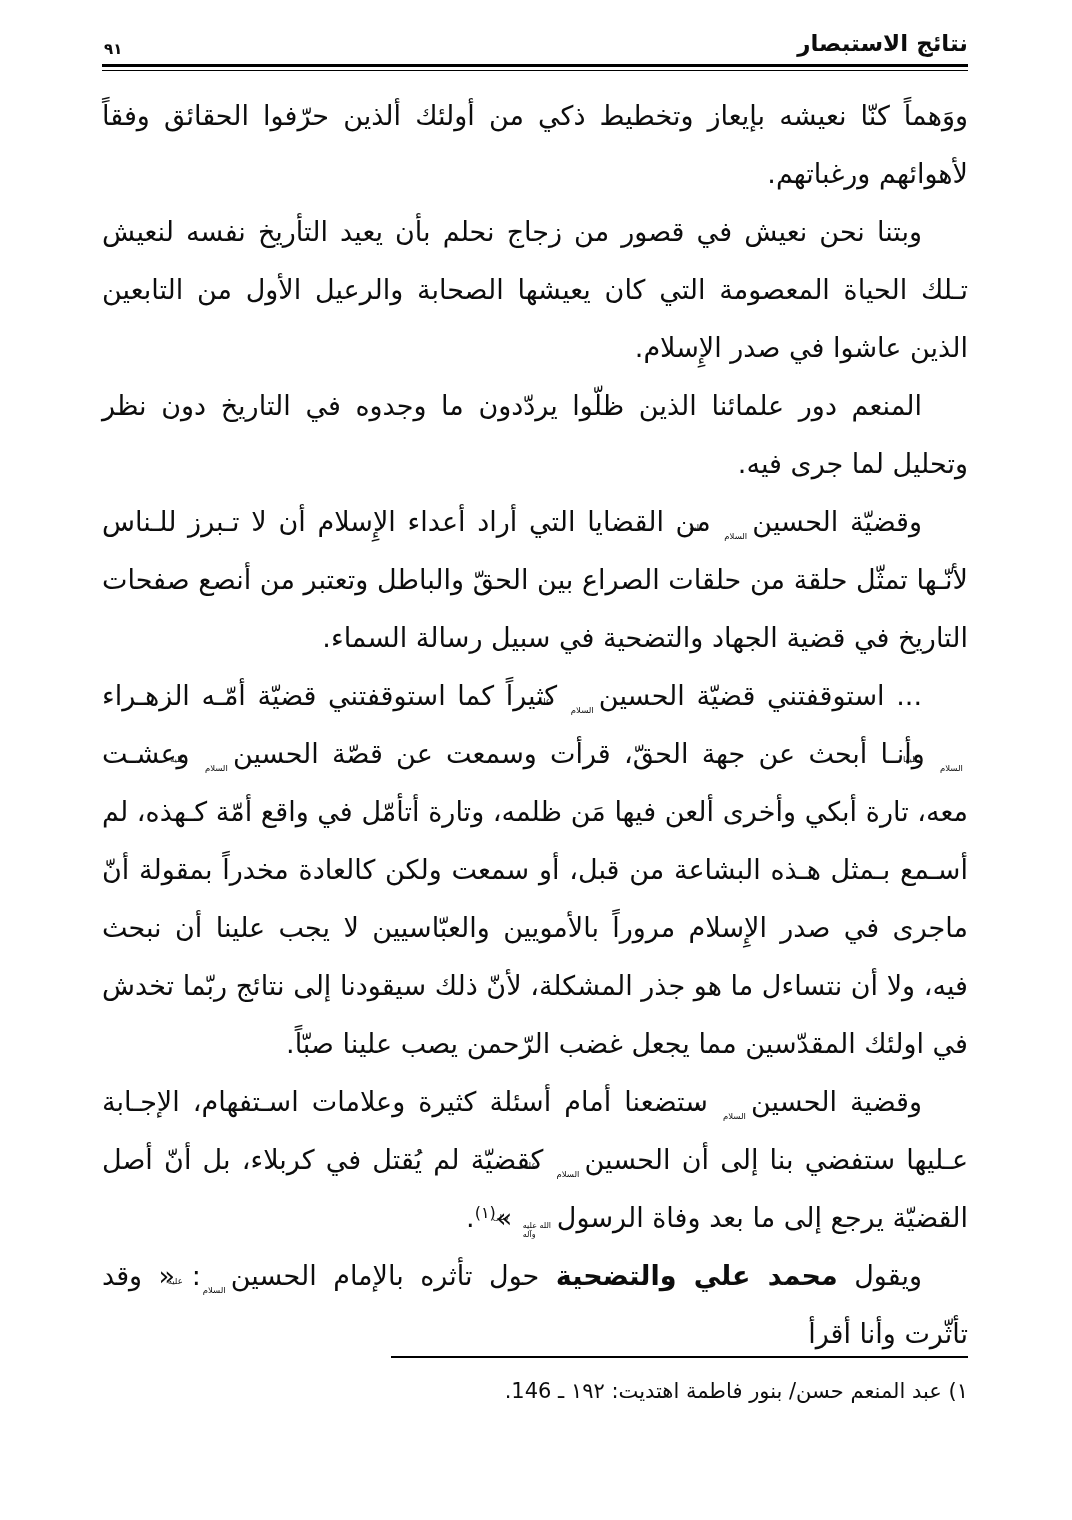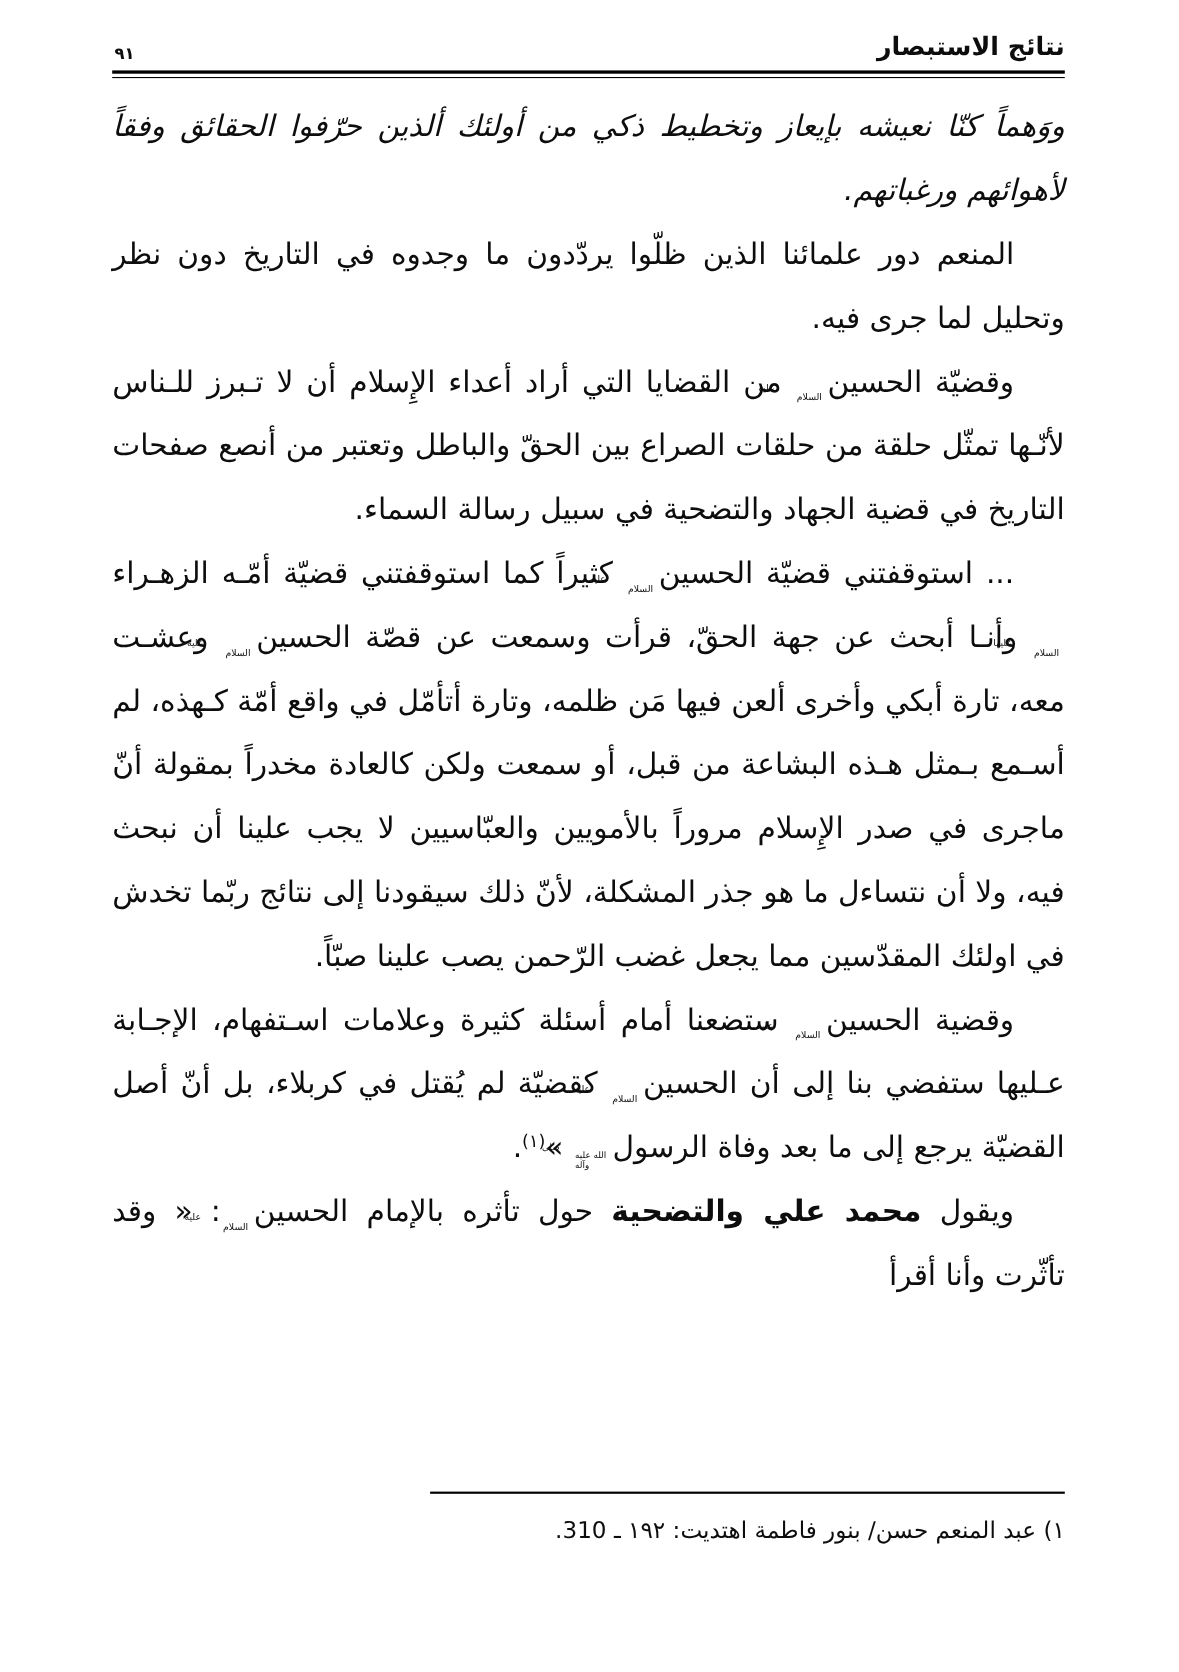--- a/index.html
+++ b/index.html
@@ -42,21 +42,21 @@
     padding: 16px 104px 0 102px;
     font-size: 27px;
     line-height: 58px;
     text-align: justify;
     text-justify: inter-word;
   }
   .body-text p {
     margin: 0;
     text-indent: 46px;
   }
-  .body-text p.no-indent { text-indent: 0; font-style: italic; }
+  .body-text p.no-indent { text-indent: 0; }
   .name { font-weight: bold; }
   
   .hon {
     display: inline-block;
     direction: rtl;
     width: 26px;
     font-size: 8.5px;
     line-height: 1.05;
     text-align: left;
     vertical-align: -8px;
@@ -102,25 +102,26 @@
 
   <div class="header">
     <div class="book-title">نتائج الاستبصار</div>
     <div class="page-number">٩١</div>
   </div>
 
   <div class="head-rule"></div>
 
   <div class="body-text">
       <p class="no-indent">ووَهماً كنّا نعيشه بإيعاز وتخطيط ذكي من أولئك ألذين حرّفوا الحقائق وفقاً لأهوائهم ورغباتهم.</p>
+      <p>وبتنا نحن نعيش في قصور من زجاج نحلم بأن يعيد التأريخ نفسه لنعيش تـلك الحياة المعصومة التي كان يعيشها الصحابة والرعيل الأول من التابعين الذين عاشوا في صدر الإِسلام.</p>
       <p>المنعم دور علمائنا الذين ظلّوا يردّدون ما وجدوه في التاريخ دون نظر وتحليل لما جرى فيه.</p>
       <p>وقضيّة الحسين<span class="hon hon-as">عليه السلام</span> من القضايا التي أراد أعداء الإِسلام أن لا تـبرز للـناس لأنّـها تمثّل حلقة من حلقات الصراع بين الحقّ والباطل وتعتبر من أنصع صفحات التاريخ في قضية الجهاد والتضحية في سبيل رسالة السماء.</p>
       <p>... استوقفتني قضيّة الحسين<span class="hon hon-as">عليه السلام</span> كثيراً كما استوقفتني قضيّة أمّـه الزهـراء<span class="hon hon-asf">عليها السلام</span> وأنـا أبحث عن جهة الحقّ، قرأت وسمعت عن قصّة الحسين<span class="hon hon-as">عليه السلام</span> وعشـت معه، تارة أبكي وأخرى ألعن فيها مَن ظلمه، وتارة أتأمّل في واقع أمّة كـهذه، لم أسـمع بـمثل هـذه البشاعة من قبل، أو سمعت ولكن كالعادة مخدراً بمقولة أنّ ماجرى في صدر الإِسلام مروراً بالأمويين والعبّاسيين لا يجب علينا أن نبحث فيه، ولا أن نتساءل ما هو جذر المشكلة، لأنّ ذلك سيقودنا إلى نتائج ربّما تخدش في اولئك المقدّسين مما يجعل غضب الرّحمن يصب علينا صبّاً.</p>
       <p>وقضية الحسين<span class="hon hon-as">عليه السلام</span> ستضعنا أمام أسئلة كثيرة وعلامات اسـتفهام، الإجـابة عـليها ستفضي بنا إلى أن الحسين<span class="hon hon-as">عليه السلام</span> كقضيّة لم يُقتل في كربلاء، بل أنّ أصل القضيّة يرجع إلى ما بعد وفاة الرسول<span class="hon hon-saw">صلى الله عليه وآله</span> »<sup class="fnref">(١)</sup>.</p>
       <p>ويقول <b class="name">محمد علي والتضحية</b> حول تأثره بالإمام الحسين<span class="hon hon-as">عليه السلام</span>: « وقد تأثّرت وأنا أقرأ</p>
     </div>
 
   <div class="footnote-area">
     <div class="fn-rule"></div>
-    <div class="fn-text">١) عبد المنعم حسن/ بنور فاطمة اهتديت: ١٩٢ ـ 310.</div>
+    <div class="fn-text">١) عبد المنعم حسن/ بنور فاطمة اهتديت: ١٩٢ ـ 146.</div>
   </div>
 
 </div>
 
 </body></html>

